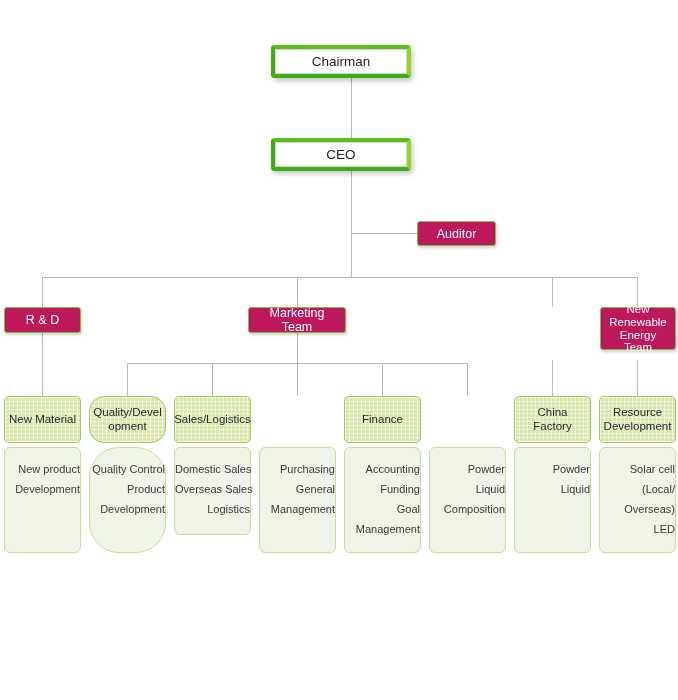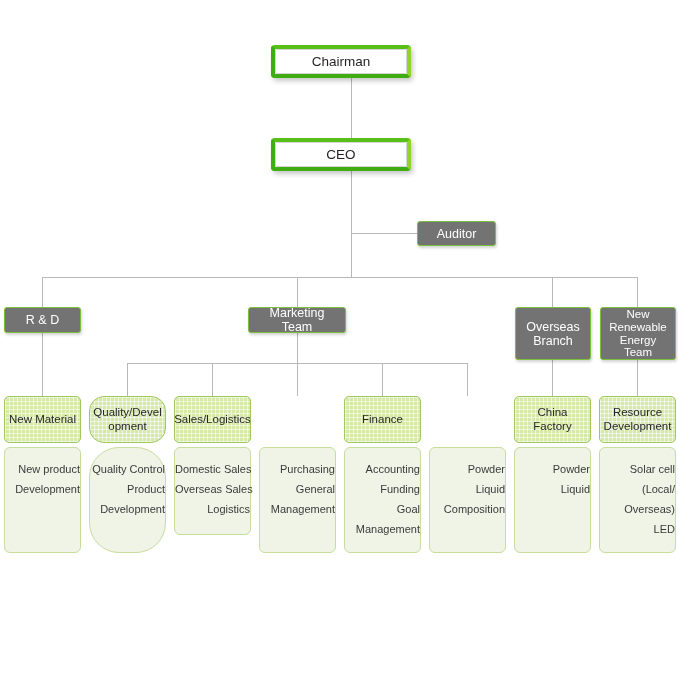--- a/index.html
+++ b/index.html
@@ -52,21 +52,21 @@
     display: flex;
     align-items: center;
     justify-content: center;
     box-sizing: border-box;
   }
 
   
   .greenbox {
     position: absolute;
     box-sizing: border-box;
-    background: #737373;
+    background: #be185d;
     border: 1px solid #7bbf3a;
     border-radius: 3px;
     color: #ffffff;
     display: flex;
     align-items: center;
     justify-content: center;
     text-align: center;
     font-size: 12.5px;
     line-height: 1.12;
     padding: 2px 4px;
@@ -151,26 +151,22 @@
   </div>
 
   <div class="greenbox" style="left:4px; top:307px; width:77px; height:26px;">
     <span>R &amp; D</span>
   </div>
 
   <div class="greenbox" style="left:248px; top:307px; width:98px; height:26px;">
     <span>Marketing Team</span>
   </div>
 
-  <div class="greenbox" style="left:515px; top:307px; width:76px; height:53px; flex-direction:column;">
-    <span>Overseas</span>
-    <span>Branch</span>
-  </div>
-
-  <div class="greenbox" style="left:600px; top:307px; width:76px; height:53px; flex-direction:column; font-size:11.5px;">
+
+  <div class="greenbox" style="left:600px; top:307px; width:76px; height:43px; flex-direction:column; font-size:11.5px;">
     <span>New</span>
     <span>Renewable</span>
     <span>Energy  Team</span>
   </div>
 
   <div class="deptbox" style="left:4px; top:396px; width:77px; height:47px; flex-direction:column;">
     <span>New Material</span>
     <span></span>
   </div>
   <div class="deptbox" style="left:89px; top:396px; width:77px; height:47px; flex-direction:column;border-radius:15px;">

